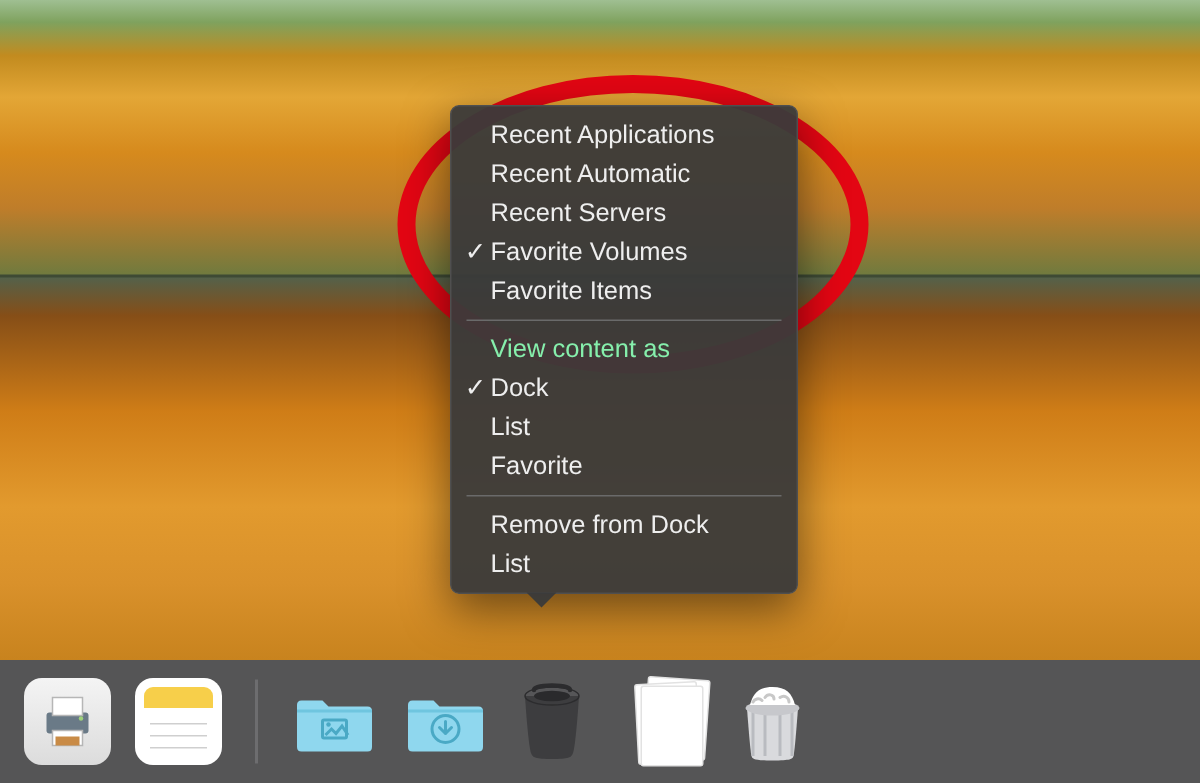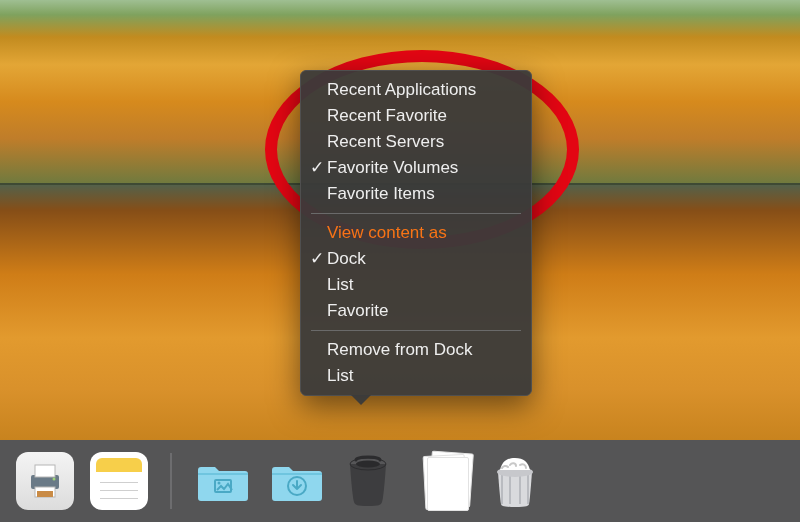--- a/index.html
+++ b/index.html
@@ -30,21 +30,21 @@
   .bucket svg{width:52px;height:58px;}
   
   .docs .sheet{position:absolute;width:40px;height:52px;background:#fff;border:1px solid #e2e2e2;border-radius:2px;}
   
   .trash svg{width:50px;height:58px;}
   
   .menu{position:absolute;left:300px;top:70px;width:230px;
         background:rgba(58,58,58,0.95);border:1px solid #4f4f4f;border-radius:6px;
         box-shadow:0 10px 30px rgba(0,0,0,0.5);padding:6px 0;color:#eee;font-size:17px;}
   .menu .item{display:flex;align-items:center;height:26px;line-height:26px;padding:0 16px 0 26px;white-space:nowrap;position:relative;cursor:default;}
-  .menu .item.header{color:#f97316;}
+  .menu .item.header{color:#86efac;}
   .menu .item .check{position:absolute;left:8px;top:0;width:16px;text-align:center;}
   .menu hr{border:none;border-top:1px solid #6a6a6a;margin:6px 10px;}
   
   .menu::after{content:"";position:absolute;left:50px;bottom:-10px;width:0;height:0;
                border-left:10px solid transparent;border-right:10px solid transparent;
                border-top:10px solid rgba(58,58,58,0.95);}
   
   .ellipse{position:absolute;border:12px solid #e30613;border-radius:50%;pointer-events:none;}
 </style>
 </head>
@@ -55,21 +55,21 @@
   <div class="shore"></div>
   <div class="lake"></div>
 
   <div class="ellipse" style="left:265px;top:50px;width:290px;height:175px;"></div>
 
   <div class="menu" id="menu">
       <div class="item">
         <span>Recent Applications</span>
       </div>
       <div class="item">
-        <span>Recent Favorite</span>
+        <span>Recent Automatic</span>
       </div>
       <div class="item">
         <span>Recent Servers</span>
       </div>
       <div class="item">
         <span class="check">✓</span>
         <span>Favorite Volumes</span>
       </div>
       <div class="item">
         <span>Favorite Items</span>

